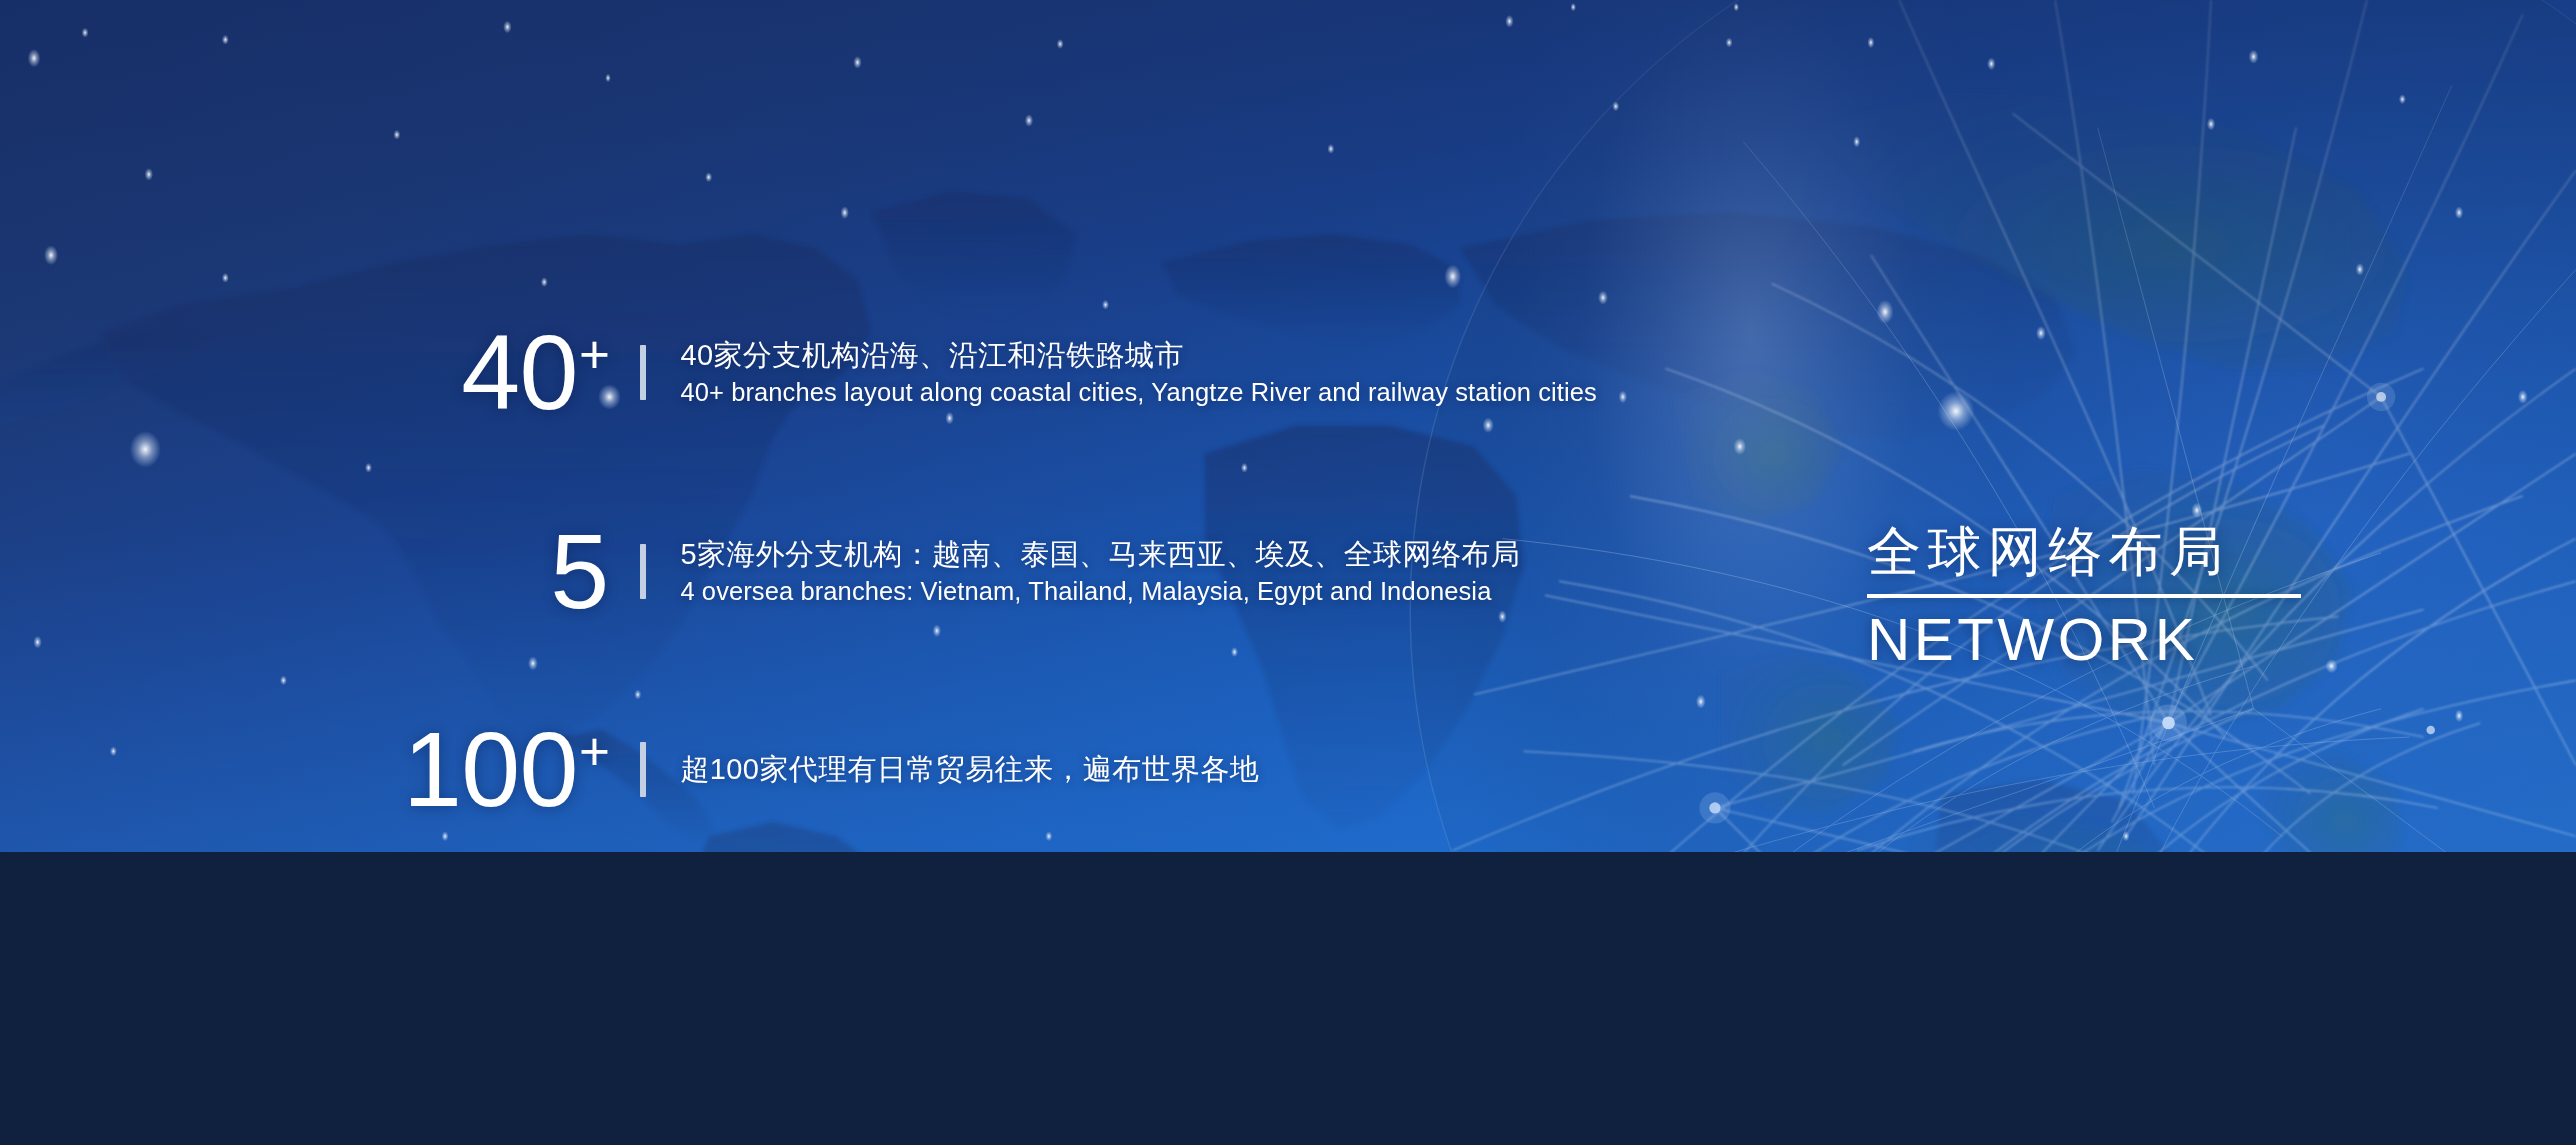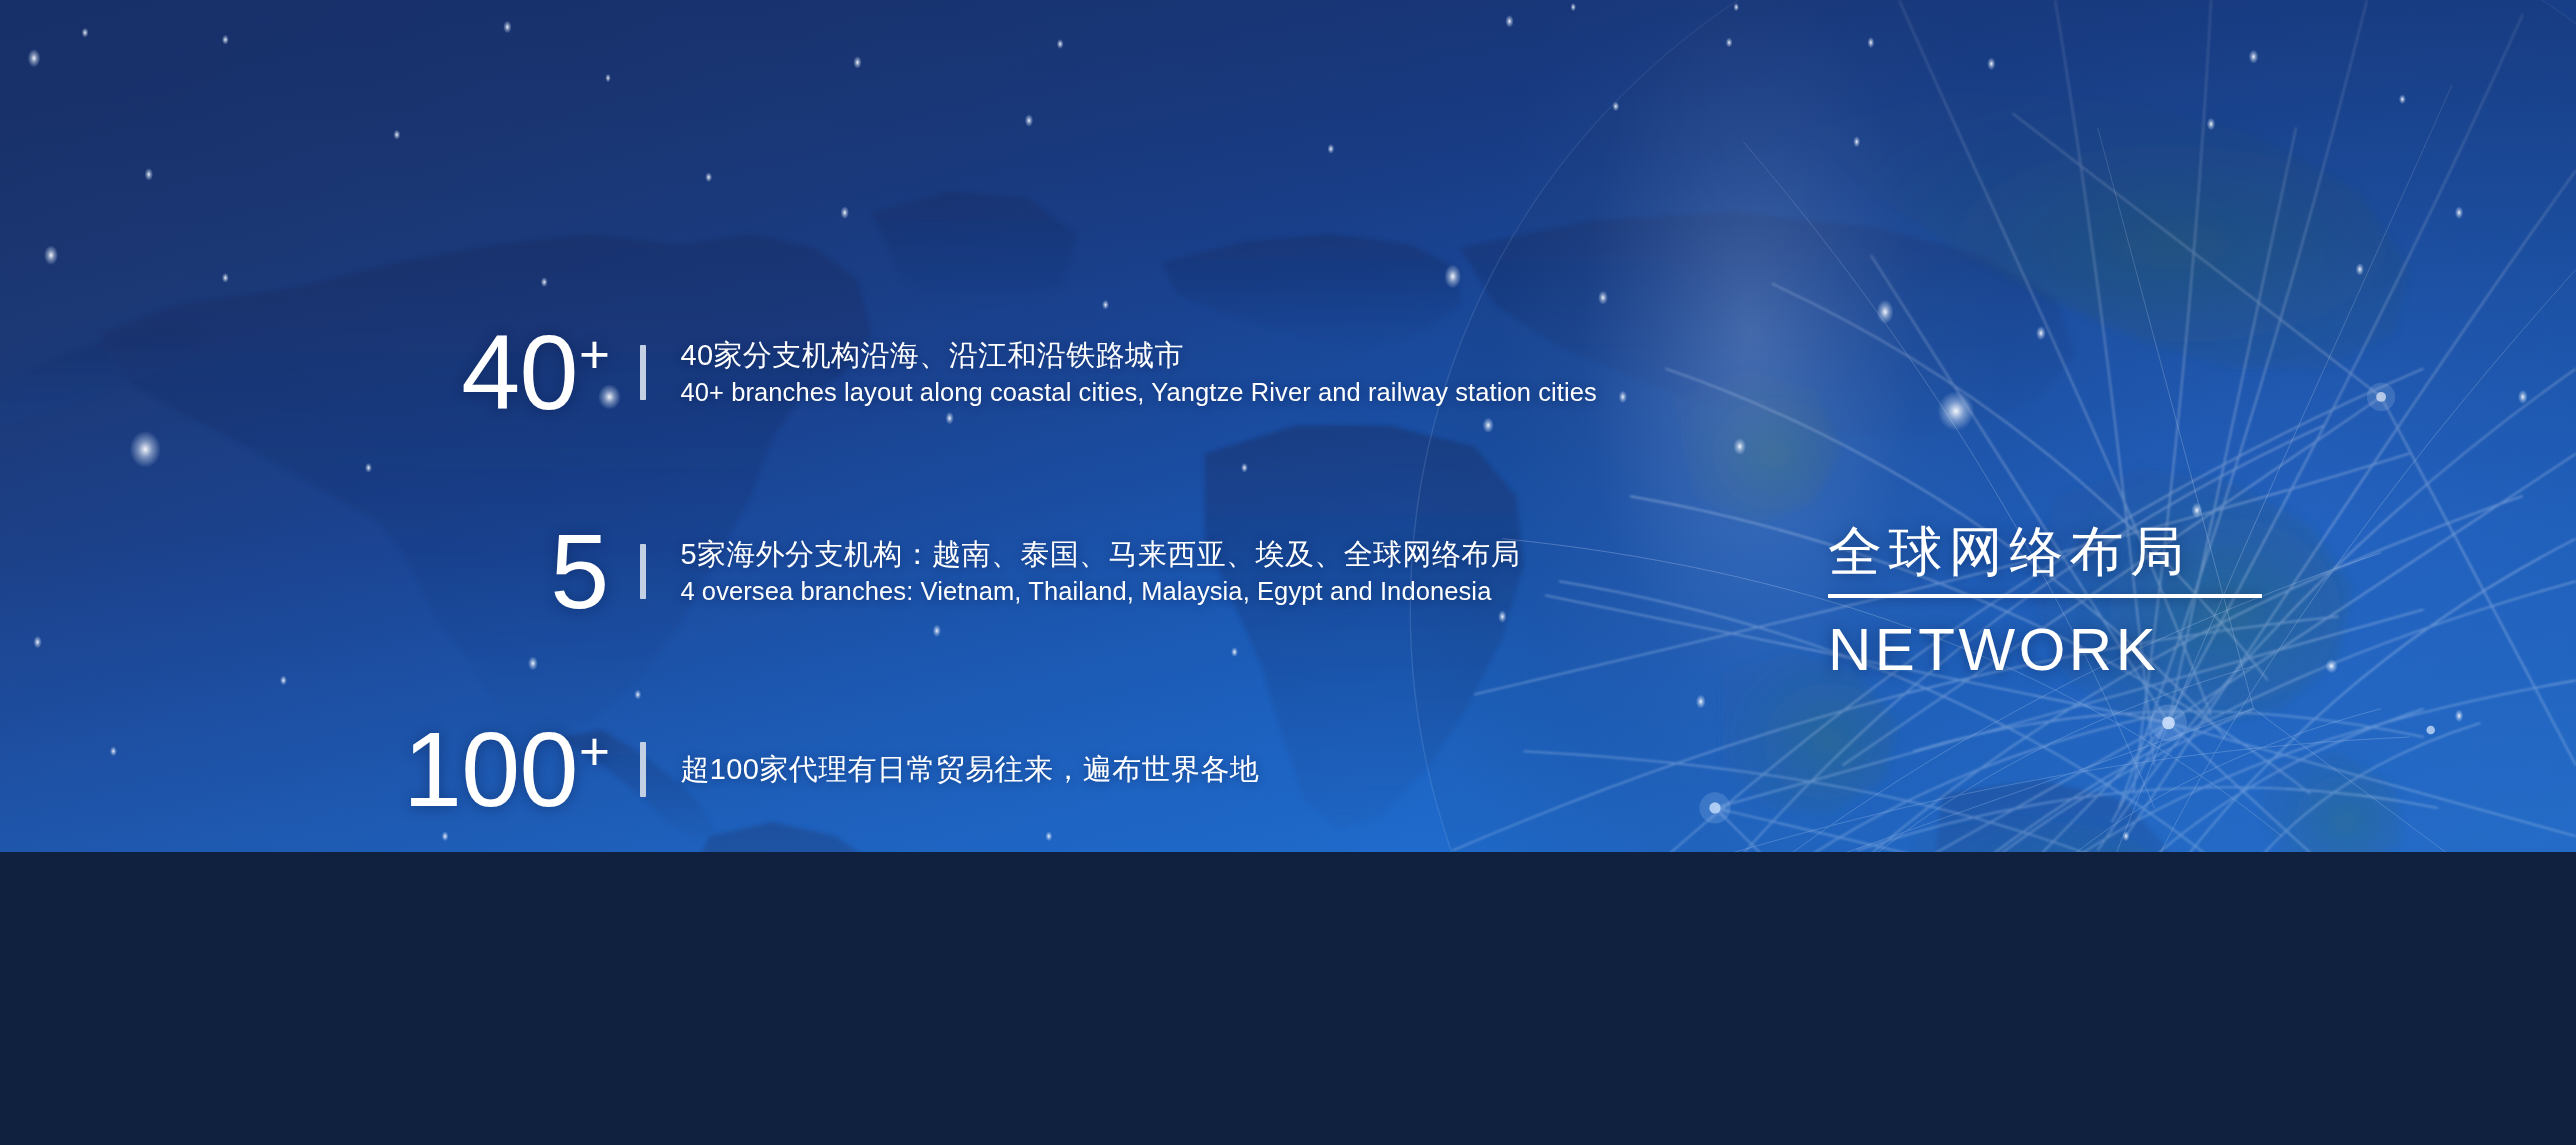--- a/index.html
+++ b/index.html
@@ -101,41 +101,41 @@
   .stat-text .line-en {
     font-size: 25.5px;
     line-height: 1.34;
     letter-spacing: 0.1px;
     text-shadow: 0 1.4px 8.5px rgba(8,25,70,0.45);
   }
 
   
   .title-block {
     position: absolute;
-    left: 1828px;
+    left: 1867px;
     top: 524px;
     width: 439px;
   }
   .title-cn {
     color: #ffffff;
     font-size: 54px;
     line-height: 1.0;
     letter-spacing: 6.4px;
     white-space: nowrap;
     text-shadow: 0 2.1px 12.8px rgba(8,25,70,0.5);
   }
   .title-rule {
     margin-top: 15.6px;
     width: 434px;
     height: 4.3px;
     background: #ffffff;
     box-shadow: 0 1.4px 10px rgba(8,25,70,0.4);
   }
   .title-en {
-    margin-top: 20px;
+    margin-top: 10px;
     color: #ffffff;
     font-size: 60px;
     line-height: 1.05;
     letter-spacing: 3.5px;
     font-weight: 400;
     white-space: nowrap;
     text-shadow: 0 2.1px 12.8px rgba(8,25,70,0.5);
   }
 </style>
 </head>

